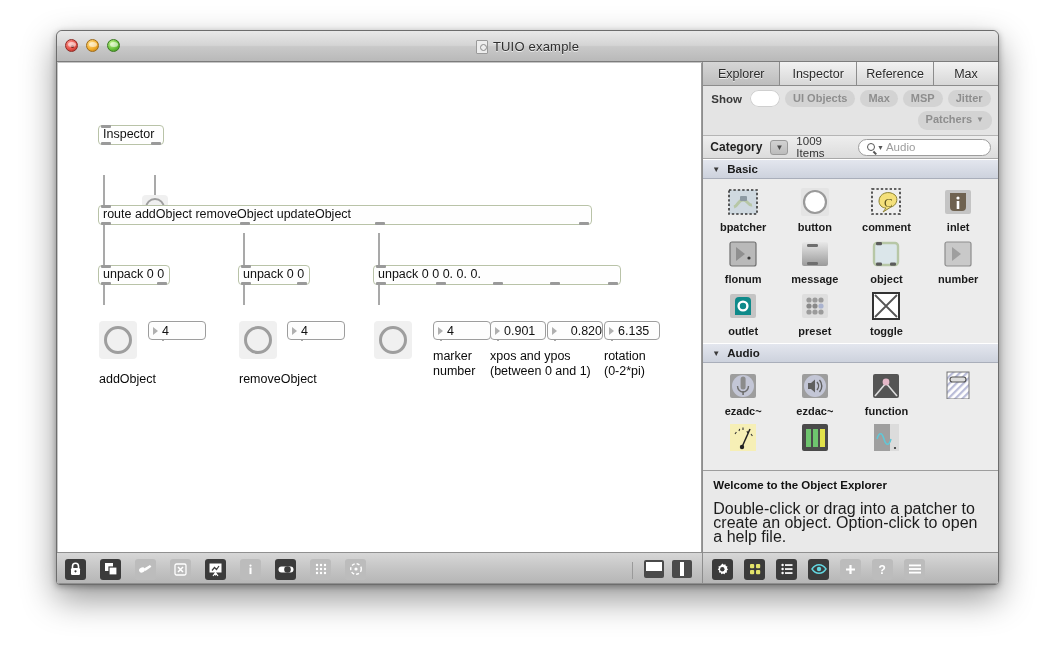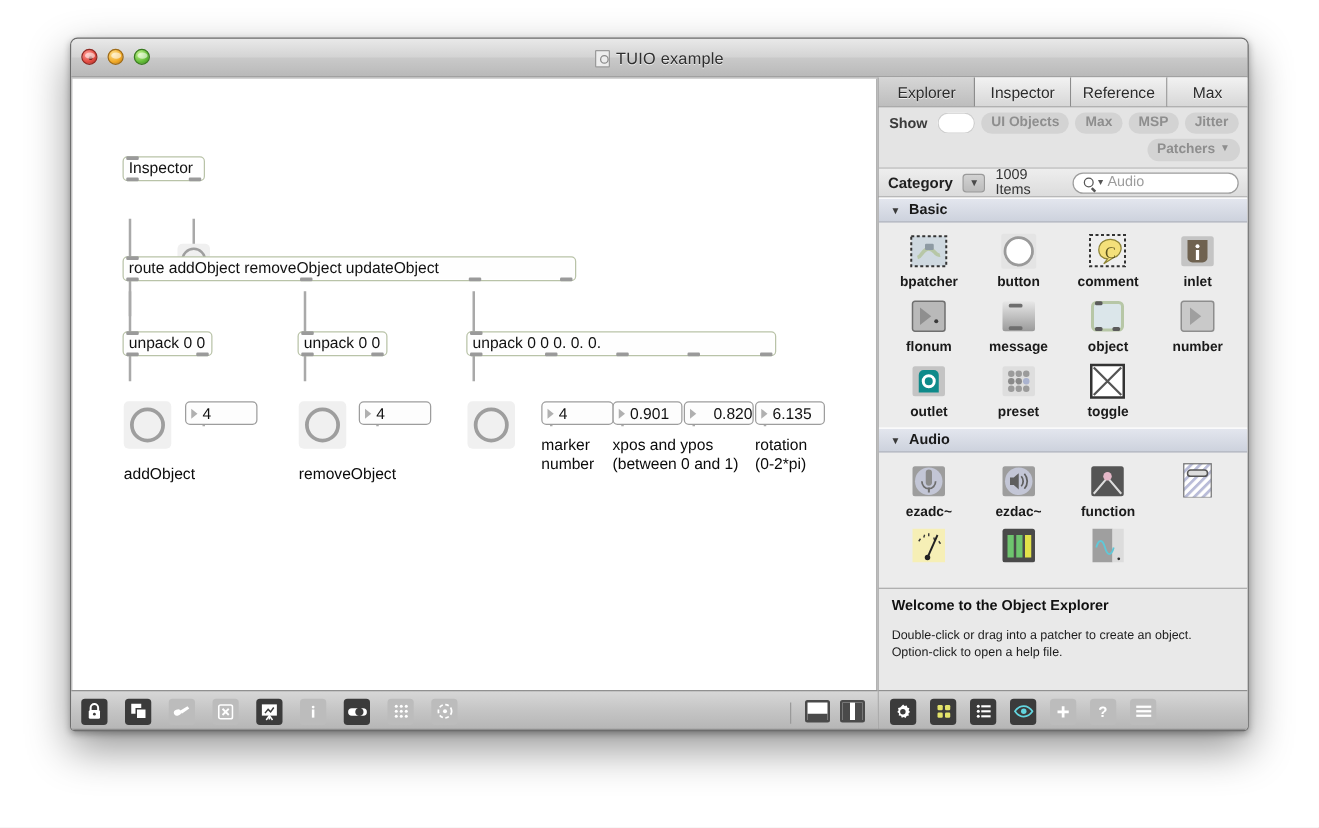--- a/index.html
+++ b/index.html
@@ -287,21 +287,21 @@
   .gicon { width:34px;height:34px; position:relative; }
   .glabel { font-size:11px; color:#1a1a1a; font-weight:bold; white-space:nowrap; }
 
   
   #info-panel {
     height:82px; background:#e9e9e9;
     border-top:1px solid #9d9d9d;
     padding:8px 10px;
   }
   #info-title { font-size:11.5px; font-weight:bold; color:#111; margin-bottom:11px;}
-  #info-body { font-size:10px; color:#1c1c1c; line-height:14px; }
+  #info-body { font-size:16px; color:#1c1c1c; line-height:14px; }
 
   
   #side-toolbar {
     height:33px;
     background: linear-gradient(to bottom, #d7d7d7 0%, #c4c4c4 50%, #b4b4b4 100%);
     border-top:1px solid #909090;
     display:flex;align-items:center; padding:0 9px; gap:11px;
   }
   .sbtn { width:21px;height:21px;border-radius:3px;display:flex;align-items:center;justify-content:center;flex:none;}
   .sbtn.dark{background:#3b3b3b;}
@@ -355,21 +355,21 @@
 
           <div class="objbox" style="left:40px; top:62px; width:66px;">
             <span class="iolet top" style="left:2px;"></span>
             <span class="iolet bot" style="left:2px;"></span>
             <span class="iolet bot" style="right:2px;"></span>
             <span>Inspector</span>
           </div>
 
           <div class="bang small" style="left:84px; top:132px;"></div>
 
-          <div class="objbox" style="left:40px; top:142px; width:363px;">
+          <div class="objbox" style="left:40px; top:142px; width:494px;">
             <span class="iolet top" style="left:2px;"></span>
             <span class="iolet bot" style="left:2px;"></span>
             <span class="iolet bot" style="left:141px;"></span>
             <span class="iolet bot" style="left:276px;"></span>
             <span class="iolet bot" style="right:2px;"></span>
             <span>route addObject removeObject updateObject</span>
           </div>
 
           <div class="objbox" style="left:40px; top:202px; width:72px;">
             <span class="iolet top" style="left:2px;"></span>

